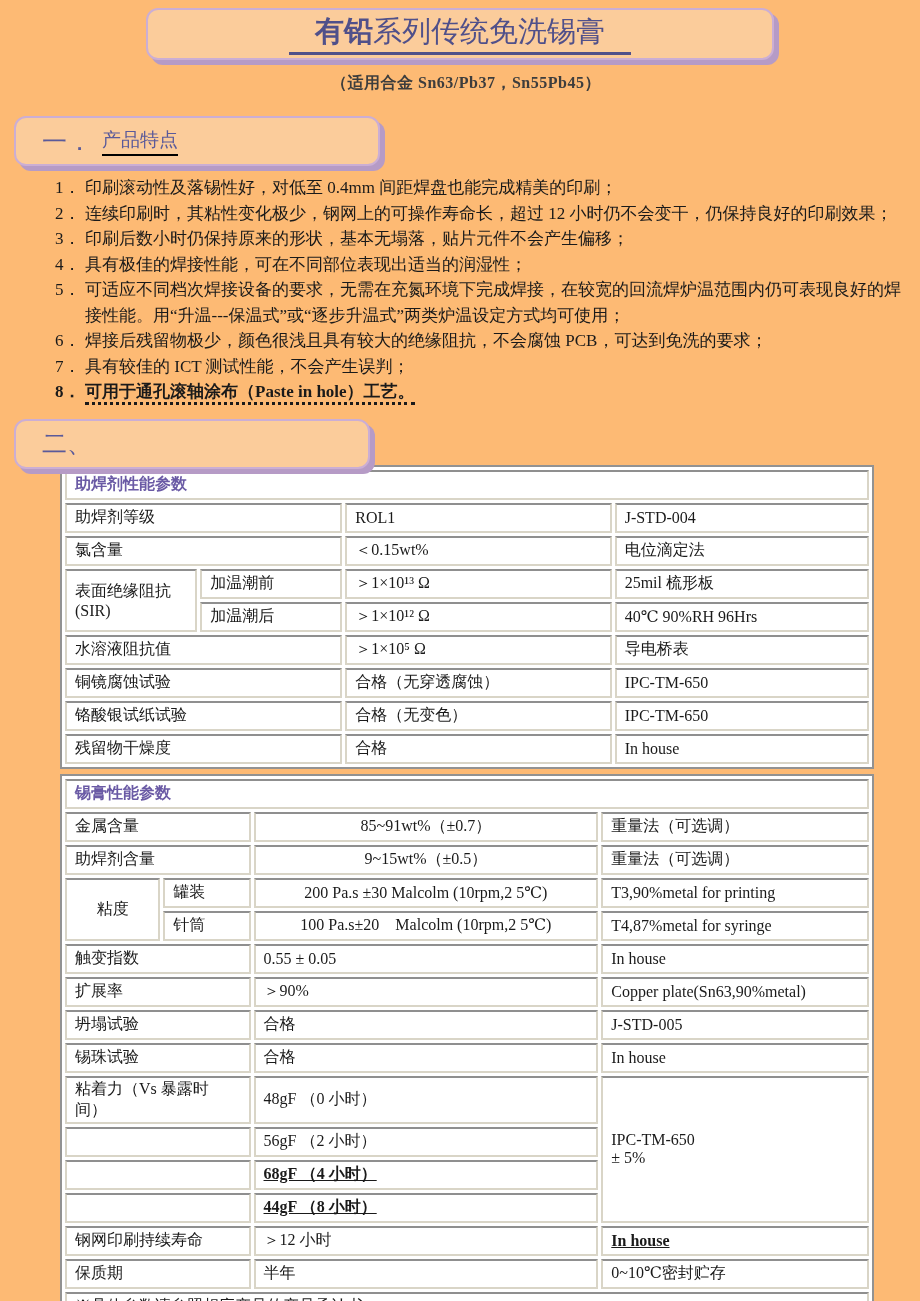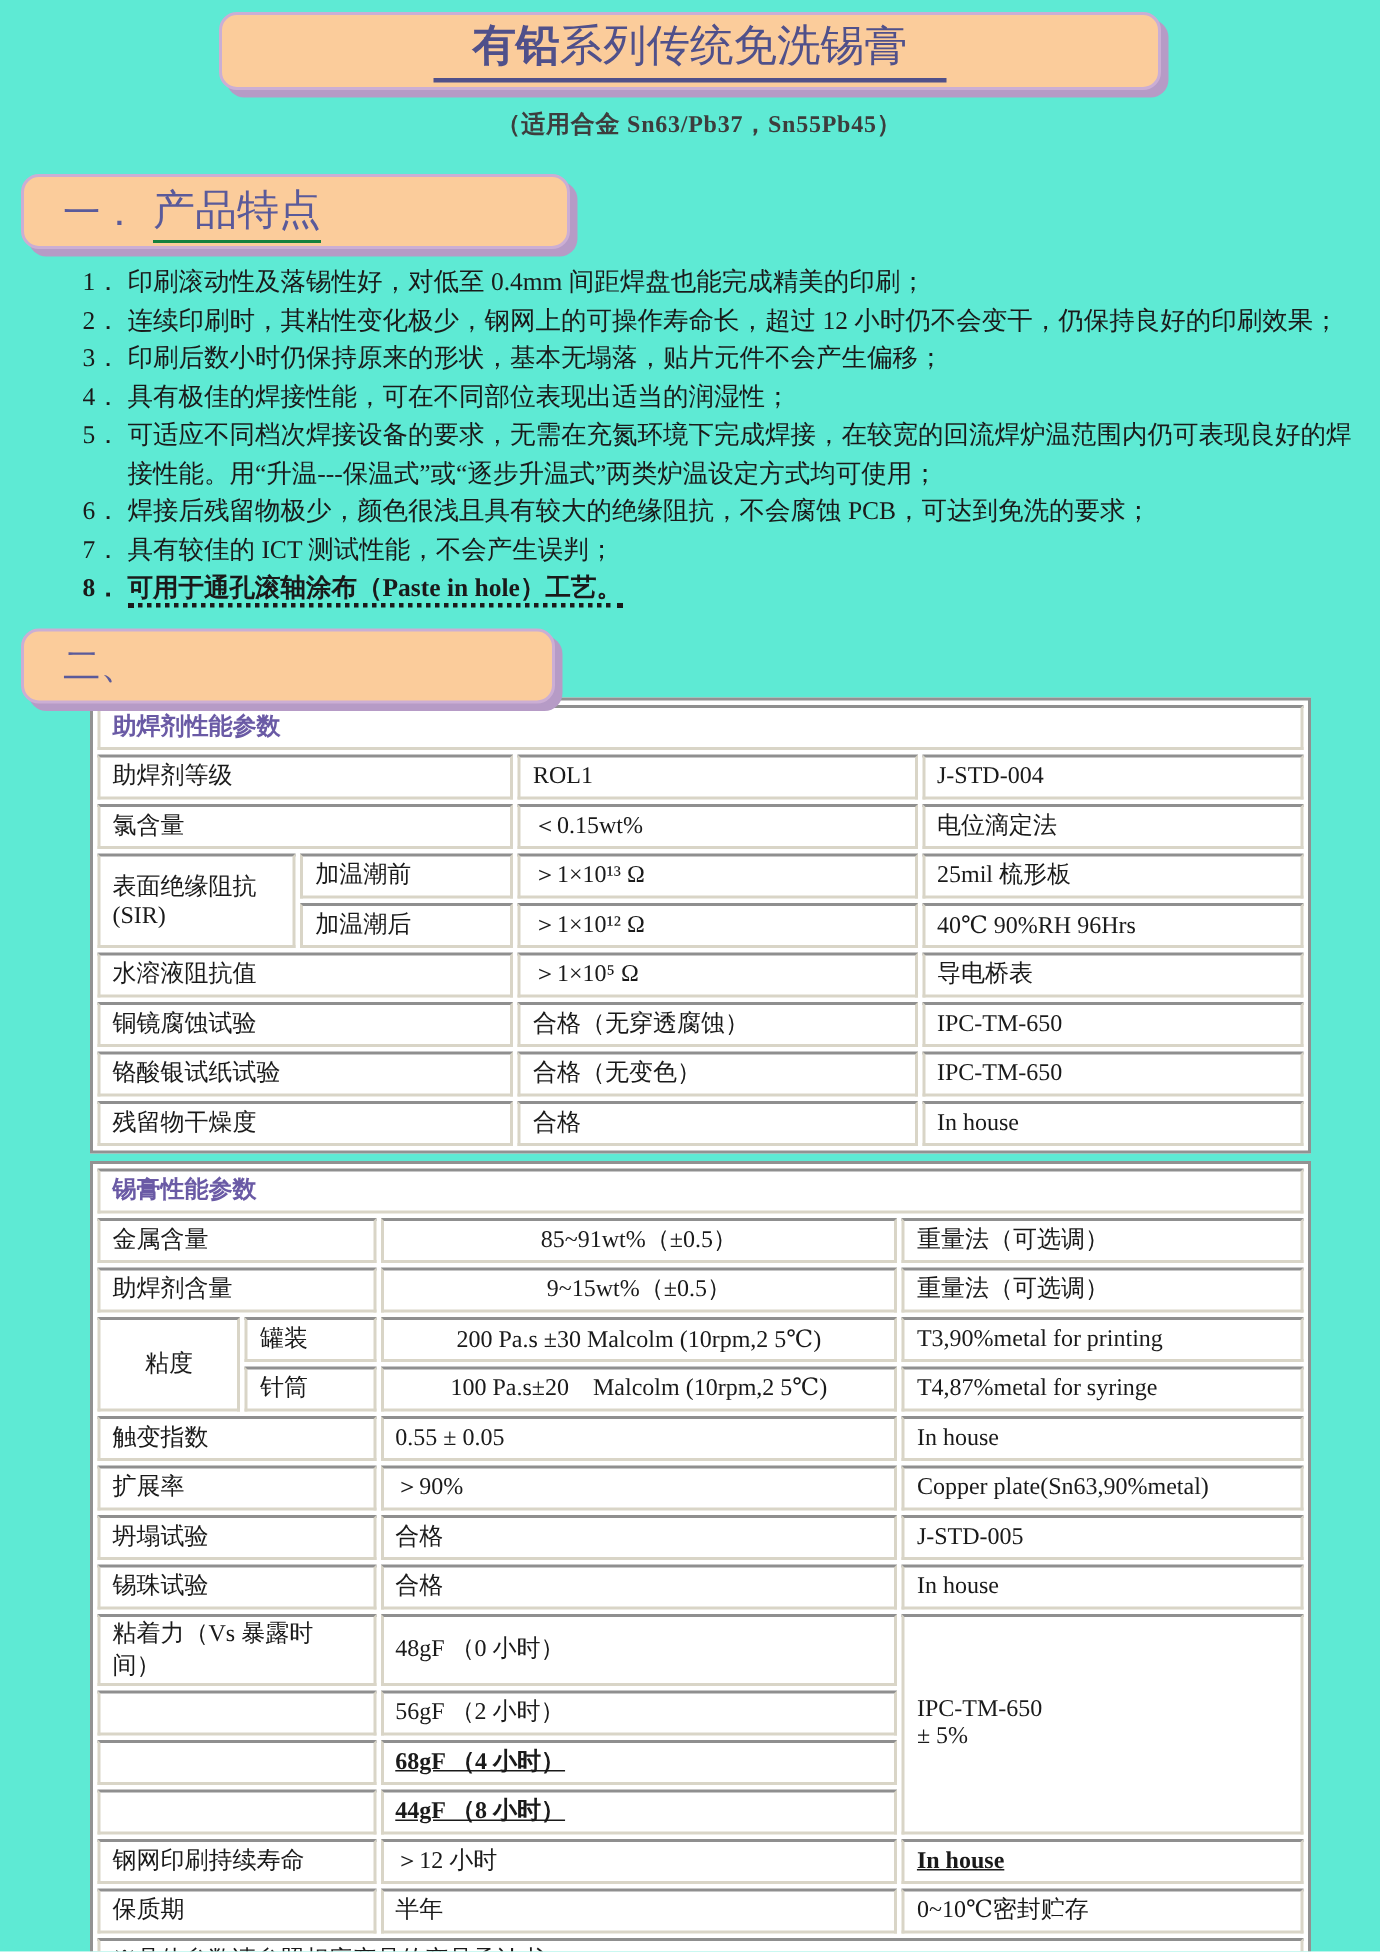--- a/index.html
+++ b/index.html
@@ -1,17 +1,17 @@
 <!DOCTYPE html>
 <html><head>
 <meta charset="utf-8">
 <style>
   html,body{margin:0;padding:0;background:#fff;}
   .page{
-    width:920px;height:1301px;position:relative;background:#5eead4;
+    width:920px;height:1301px;position:relative;background:#fdba74;
     font-family:"Liberation Serif","DejaVu Serif",serif;color:#1a1a1a;
     overflow:hidden;
   }
   
   .banner{
     background:#fbcc9b;
     border:2px solid #cbaed4;
     border-radius:12px;
     box-shadow:5px 5px 0 0 #b69bc6;
     box-sizing:border-box;
@@ -31,22 +31,22 @@
   .subtitle{
     text-align:center;margin-top:13px;font-size:16px;font-weight:bold;color:#3d3d3d;
     letter-spacing:.5px;
     margin-left:12px;
   }
   .section-banner{height:50px;padding-left:26px;}
   .sec1{margin:22px 0 0 14px;width:366px;}
   .sec2{margin:14px 0 0 14px;width:356px;}
   .sec-num{font-size:25px;color:#5a5a9a;margin-right:10px;}
   .sec-title{
-    font-size:28px;color:#5a5a9a;
-    border-bottom:2px solid #15803d;padding-bottom:1px;
+    font-size:19px;color:#5a5a9a;
+    border-bottom:2px solid #000000;padding-bottom:1px;
   }
   
   .features{margin:9px 0 0 55px;width:858px;}
   .feat{display:flex;font-size:17px;line-height:25.5px;}
   .feat-num{flex:0 0 30px;}
   .feat-text{flex:1;}
   .feat-last .feat-num{font-weight:bold;}
   .feat-last .feat-text-wrap{
     font-weight:bold;
     border-bottom:3px dotted #1a1a1a;padding-bottom:1px;
@@ -191,21 +191,21 @@
           <col style="width:86px">
           <col style="width:340px">
           <col style="width:264px">
         </colgroup>
       <tbody>
           <tr>
         <td colspan="4" class="th-purple">锡膏性能参数</td>
       </tr>
       <tr>
         <td colspan="2">金属含量</td>
-        <td class="center">85~91wt%（±0.5）</td>
+        <td class="center">85~91wt%（±0.7）</td>
         <td>重量法（可选调）</td>
       </tr>
       <tr>
         <td colspan="2">助焊剂含量</td>
         <td class="center">9~15wt%（±0.5）</td>
         <td>重量法（可选调）</td>
       </tr>
       <tr>
         <td rowspan="2" class="center">粘度</td>
         <td class="tall">罐装</td>

